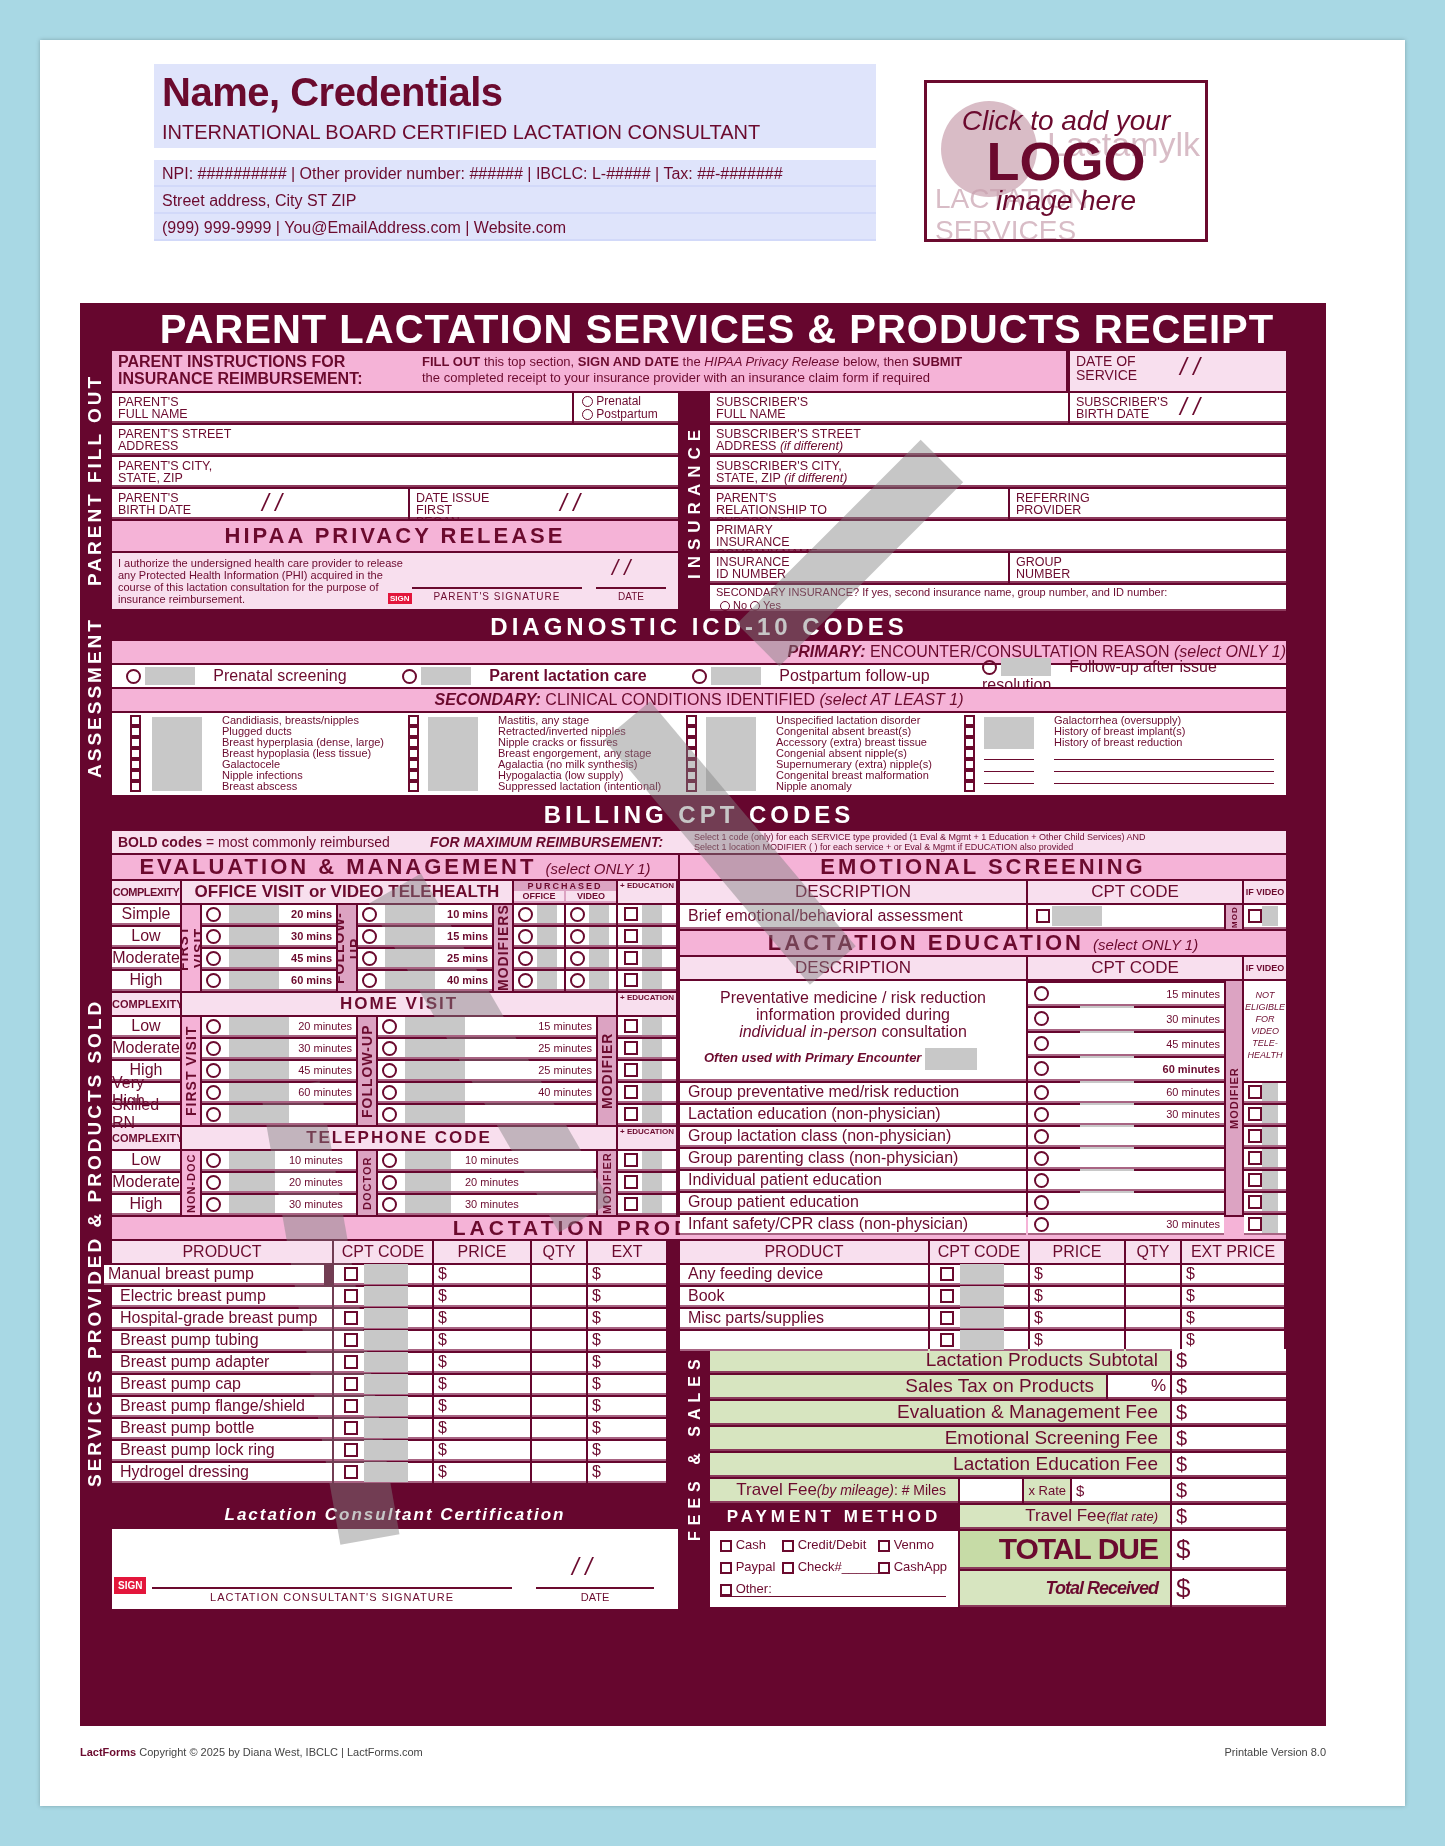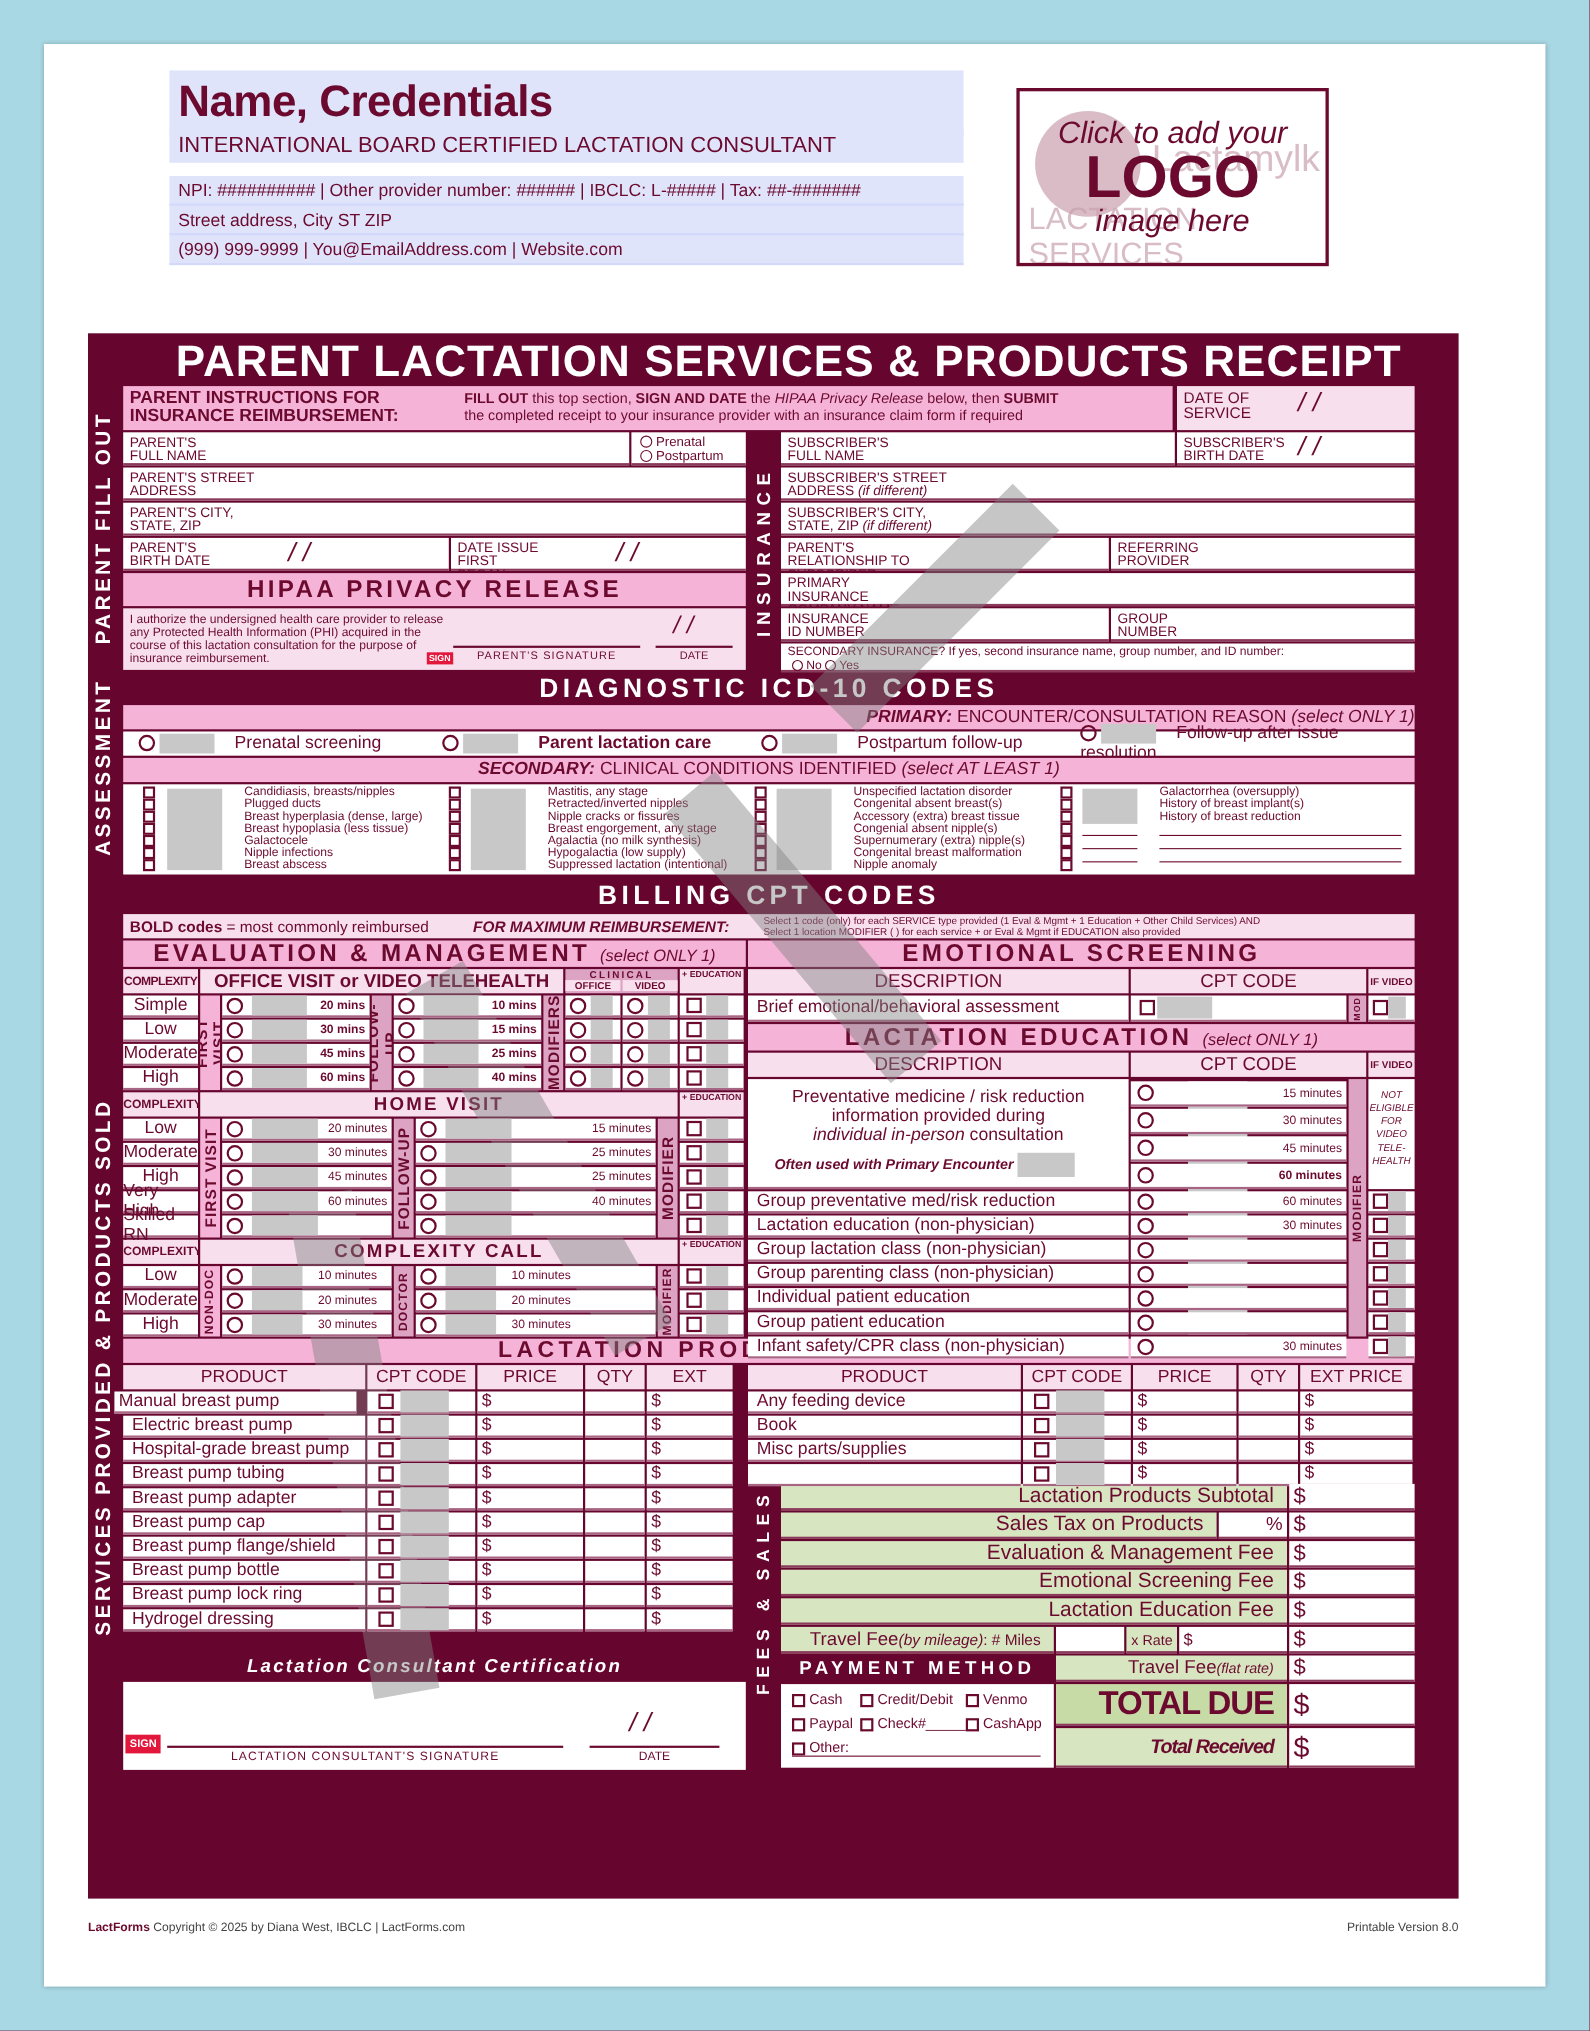--- a/index.html
+++ b/index.html
@@ -246,42 +246,42 @@
     <div class="abs" style="left:582px;top:1px;font-size:9px;line-height:10px">
         <div>Select 1 code (only) for each SERVICE type provided (1 Eval &amp; Mgmt + 1 Education + Other Child Services) AND</div>
         <div>Select 1 location MODIFIER (            ) for each service +       or Eval &amp; Mgmt if EDUCATION also provided</div>
       </div>
   </div>
 
   <div class="abs pinkbar" style="left:32px;top:552px;width:566px;height:24px;text-align:center;font-size:22px;font-weight:bold;letter-spacing:3px;line-height:24px"><span>EVALUATION &amp; MANAGEMENT</span> <i style="font-size:15px;font-weight:normal;letter-spacing:0">(select ONLY 1)</i></div>
   <div class="abs lpink t11" style="left:32px;top:578px;width:68px;height:22px;font-weight:bold;line-height:22px;text-align:center;letter-spacing:-.5px">COMPLEXITY</div>
   <div class="abs lpink" style="left:102px;top:578px;width:330px;height:22px;text-align:center;font-weight:bold;font-size:17px;line-height:22px">OFFICE VISIT or VIDEO TELEHEALTH</div>
   <div class="abs" style="left:434px;top:578px;width:102px;height:22px;background:#dca3c2">
-    <div style="text-align:center;font-size:9px;font-weight:bold;letter-spacing:2px">CLINICAL</div>
+    <div style="text-align:center;font-size:9px;font-weight:bold;letter-spacing:2px">PURCHASED</div>
     <div style="display:flex;font-size:9px;font-weight:bold;text-align:center">
         <div style="width:50%;background:#f8dfee;margin-right:2px">OFFICE</div>
         <div style="width:50%;background:#f8dfee">VIDEO</div>
       </div>
   </div>
   <div class="abs lpink" style="left:538px;top:578px;width:58px;height:22px;font-size:8px;text-align:center;line-height:10px;font-weight:bold">+ EDUCATION</div>
   <div id="em-office"></div>
   <div class="vtext pinkbar" style="left:102px;top:602px;width:18px;height:86px">FIRST VISIT</div>
   <div class="vtext" style="left:258px;top:602px;width:18px;height:86px;background:#dca3c2">FOLLOW-UP</div>
   <div class="vtext" style="left:414px;top:602px;width:18px;height:86px;background:#dca3c2">MODIFIERS</div>
 
   <div class="abs lpink t11" style="left:32px;top:690px;width:68px;height:22px;font-weight:bold;line-height:22px;text-align:center">COMPLEXITY</div>
   <div class="abs lpink" style="left:102px;top:690px;width:434px;height:22px;text-align:center;font-weight:bold;font-size:17px;line-height:22px;letter-spacing:2px">HOME VISIT</div>
   <div class="abs lpink" style="left:538px;top:690px;width:58px;height:22px;font-size:8px;text-align:center;line-height:10px;font-weight:bold">+ EDUCATION</div>
   <div id="em-home"></div>
   <div class="vtext pinkbar" style="left:102px;top:714px;width:18px;height:108px">FIRST VISIT</div>
   <div class="vtext" style="left:278px;top:714px;width:18px;height:108px;background:#dca3c2">FOLLOW-UP</div>
   <div class="vtext" style="left:518px;top:714px;width:18px;height:108px;background:#dca3c2">MODIFIER</div>
 
   <div class="abs lpink t11" style="left:32px;top:824px;width:68px;height:22px;font-weight:bold;line-height:22px;text-align:center">COMPLEXITY</div>
-  <div class="abs lpink" style="left:102px;top:824px;width:434px;height:22px;text-align:center;font-weight:bold;font-size:17px;line-height:22px;letter-spacing:2px">COMPLEXITY CALL</div>
+  <div class="abs lpink" style="left:102px;top:824px;width:434px;height:22px;text-align:center;font-weight:bold;font-size:17px;line-height:22px;letter-spacing:2px">TELEPHONE CODE</div>
   <div class="abs lpink" style="left:538px;top:824px;width:58px;height:22px;font-size:8px;text-align:center;line-height:10px;font-weight:bold">+ EDUCATION</div>
   <div id="em-phone"></div>
   <div class="vtext pinkbar" style="left:102px;top:848px;width:18px;height:64px;font-size:11px">NON-DOC</div>
   <div class="vtext" style="left:278px;top:848px;width:18px;height:64px;background:#dca3c2;font-size:11px">DOCTOR</div>
   <div class="vtext" style="left:518px;top:848px;width:18px;height:64px;background:#dca3c2;font-size:11px">MODIFIER</div>
 
   <div class="pinkhead pinkbar" style="left:600px;top:552px;width:606px;height:24px;font-size:22px;line-height:24px">EMOTIONAL SCREENING</div>
   <div class="abs lpink" style="left:600px;top:578px;width:346px;height:22px;text-align:center;font-size:17px;line-height:22px">DESCRIPTION</div>
   <div class="abs lpink" style="left:948px;top:578px;width:214px;height:22px;text-align:center;font-size:17px;line-height:22px">CPT CODE</div>
   <div class="abs lpink" style="left:1164px;top:578px;width:42px;height:22px;text-align:center;font-size:9px;font-weight:bold;line-height:22px">IF VIDEO</div>

